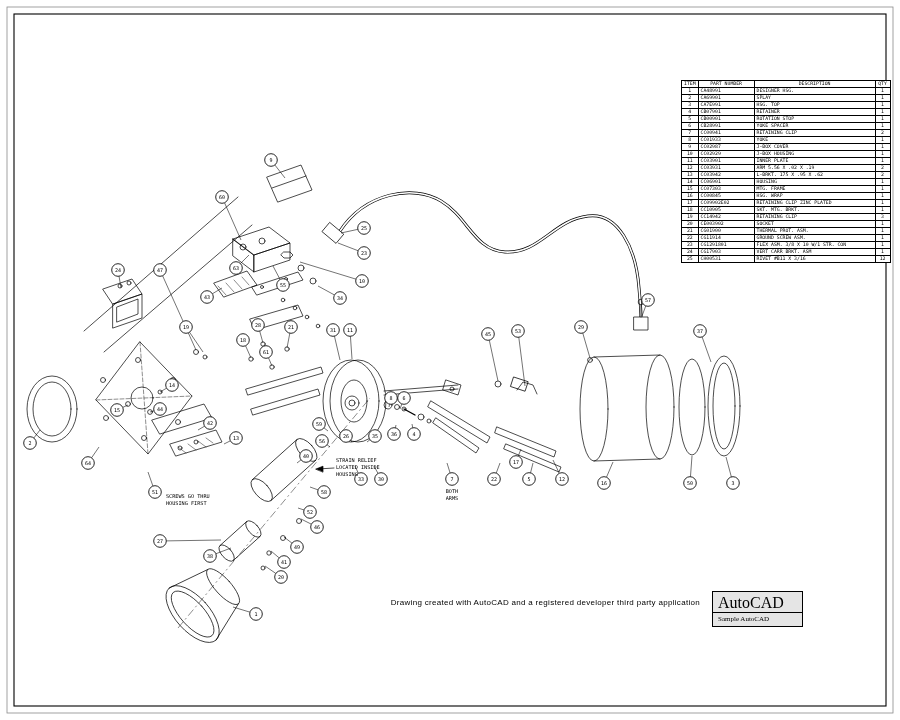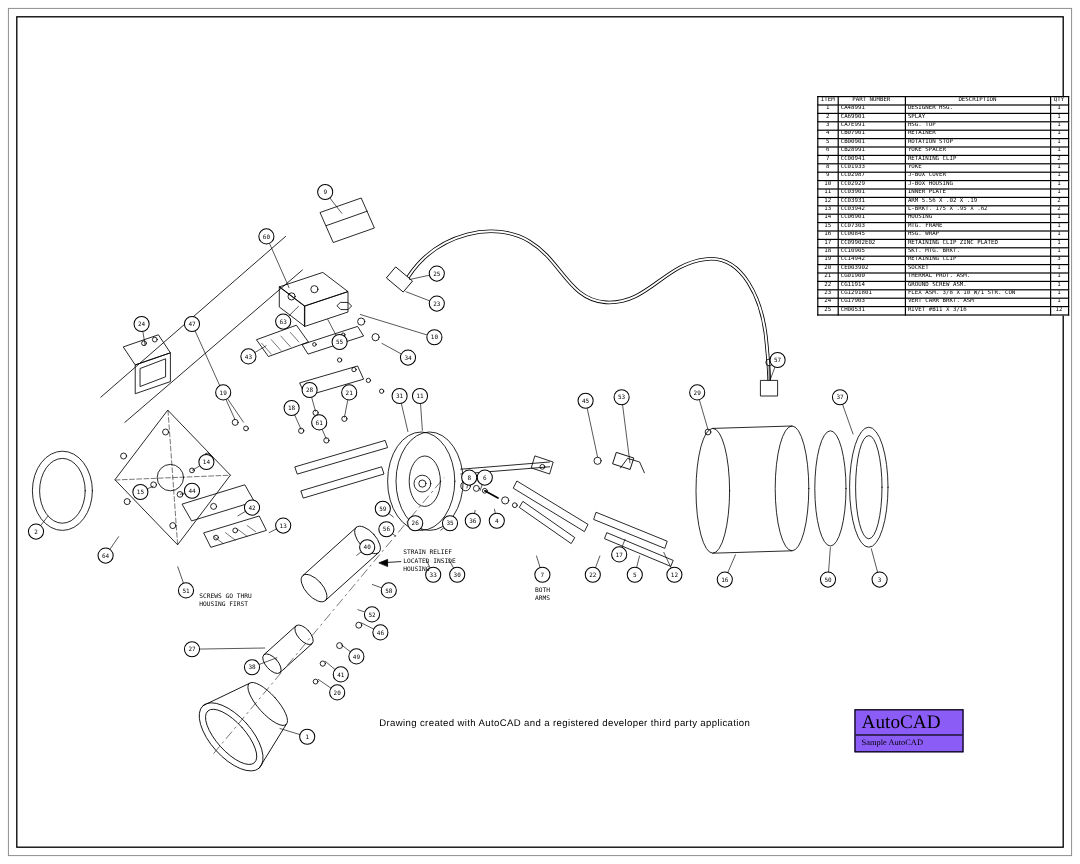--- a/index.html
+++ b/index.html
@@ -20,24 +20,24 @@
   #callout-balloons circle { fill:#fff; stroke:#000; stroke-width:0.85; }
   #callout-balloons text { font:5px "DejaVu Sans Mono", monospace; text-anchor:middle; fill:#000; stroke:none; }
   #annotation-texts text { font:5.2px "DejaVu Sans Mono", monospace; fill:#000; stroke:none; }
 
   #parts-table { position:absolute; left:681px; top:80px; border-collapse:collapse; background:#fff; table-layout:fixed; }
   #parts-table th, #parts-table td { border:1px solid #000; font:4.8px "DejaVu Sans Mono", monospace;
       line-height:6px; height:6px; padding:0 2px; white-space:nowrap; overflow:hidden; font-weight:normal; }
   #parts-table th { text-align:center; }
   #parts-table td.c0, #parts-table td.c3 { text-align:center; }
 
-  #footer-note { position:absolute; left:316px; top:598px; width:384px; text-align:left;
+  #footer-note { position:absolute; left:316px; top:598px; width:384px; text-align:right;
       font:8px "Liberation Sans", sans-serif; letter-spacing:0.3px; color:#000; }
 
-  #title-block { position:absolute; left:712px; top:591px; width:91px; border:1px solid #000; background:#8b5cf6; }
+  #title-block { position:absolute; left:712px; top:591px; width:91px; border:1px solid #000; background:#e5e5e5; }
   #brand { font:16px "Liberation Serif", serif; line-height:19px; padding:1px 5px 0 5px; border-bottom:1px solid #000; }
   #subtitle { font:7px "Liberation Serif", serif; line-height:10px; padding:1px 5px 2px 5px; }
 </style>
 </head>
 <body>
 
 <div class="sheet">
 
   <svg id="drawing" width="900" height="720" viewBox="0 0 900 720">
 

